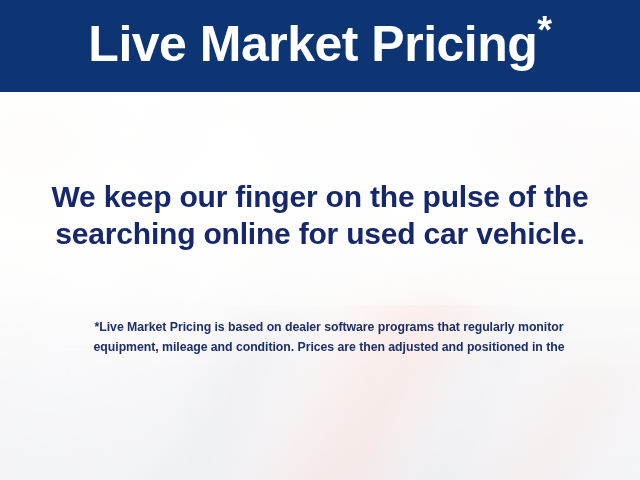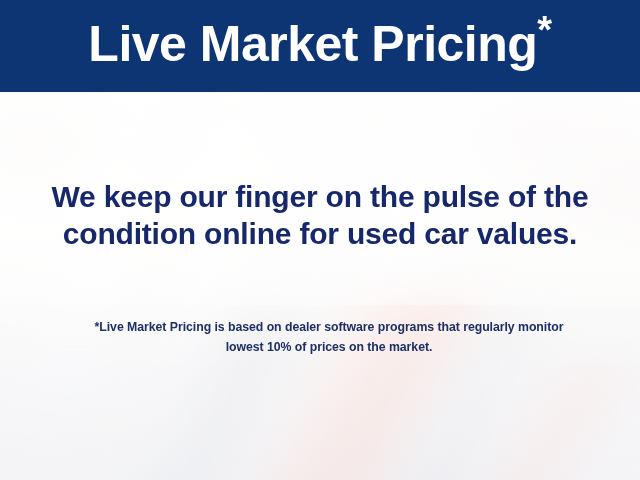--- a/index.html
+++ b/index.html
@@ -168,21 +168,21 @@
     <div class="bg-veil"></div>
     <div class="bg-veil-top"></div>
   </div>
 
   <div class="header-band" style="background: rgb(13, 52, 115);">
     <h1 class="header-title" style="color: rgb(255, 255, 255);"><span>Live Market Pricing</span><span class="asterisk">*</span></h1>
   </div>
 
   <div class="headline" style="color: rgb(22, 40, 107);">
     <span class="hl-line">We keep our finger on the pulse of the</span>
-    <span class="hl-line">condition online for used car values.</span>
+    <span class="hl-line">searching online for used car vehicle.</span>
   </div>
 
   <div class="fineprint" style="color: rgb(29, 47, 102);">
     <span class="fp-line">*Live Market Pricing is based on dealer software programs that regularly monitor</span>
-    <span class="fp-line">lowest 10% of prices on the market.</span>
+    <span class="fp-line">equipment, mileage and condition. Prices are then adjusted and positioned in the</span>
   </div>
 
 </div>
 
 </body></html>

